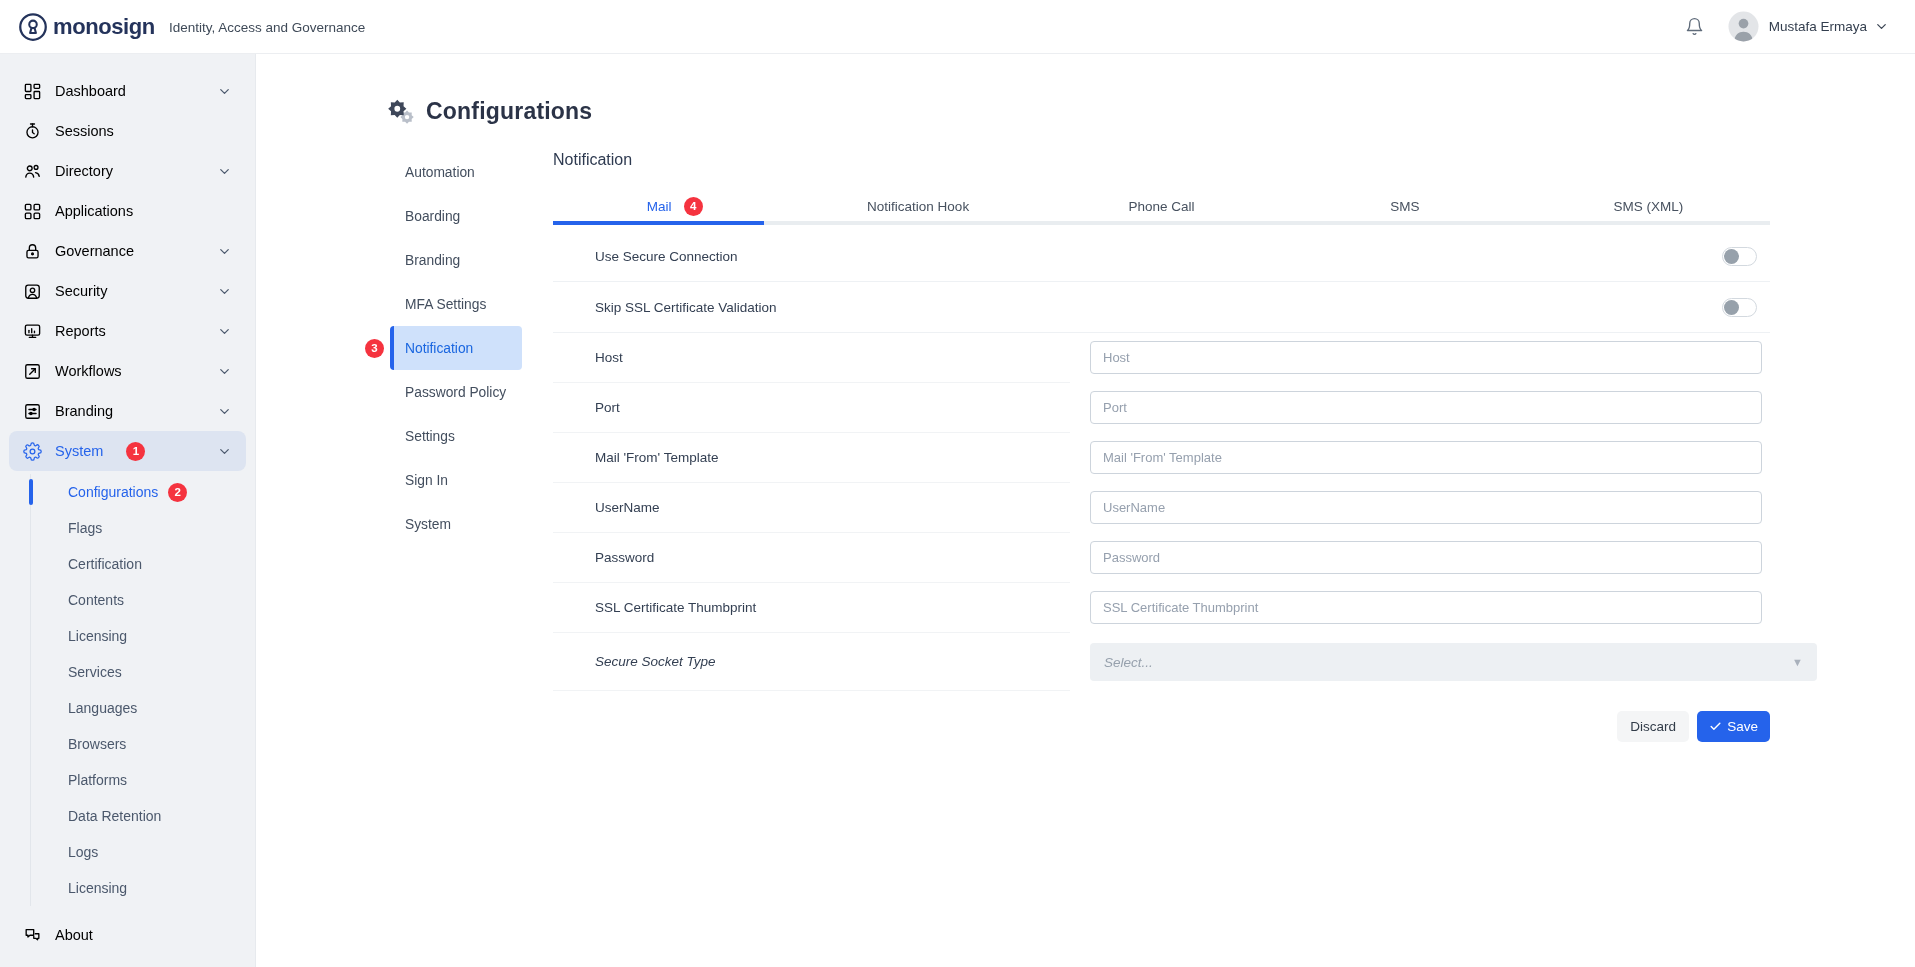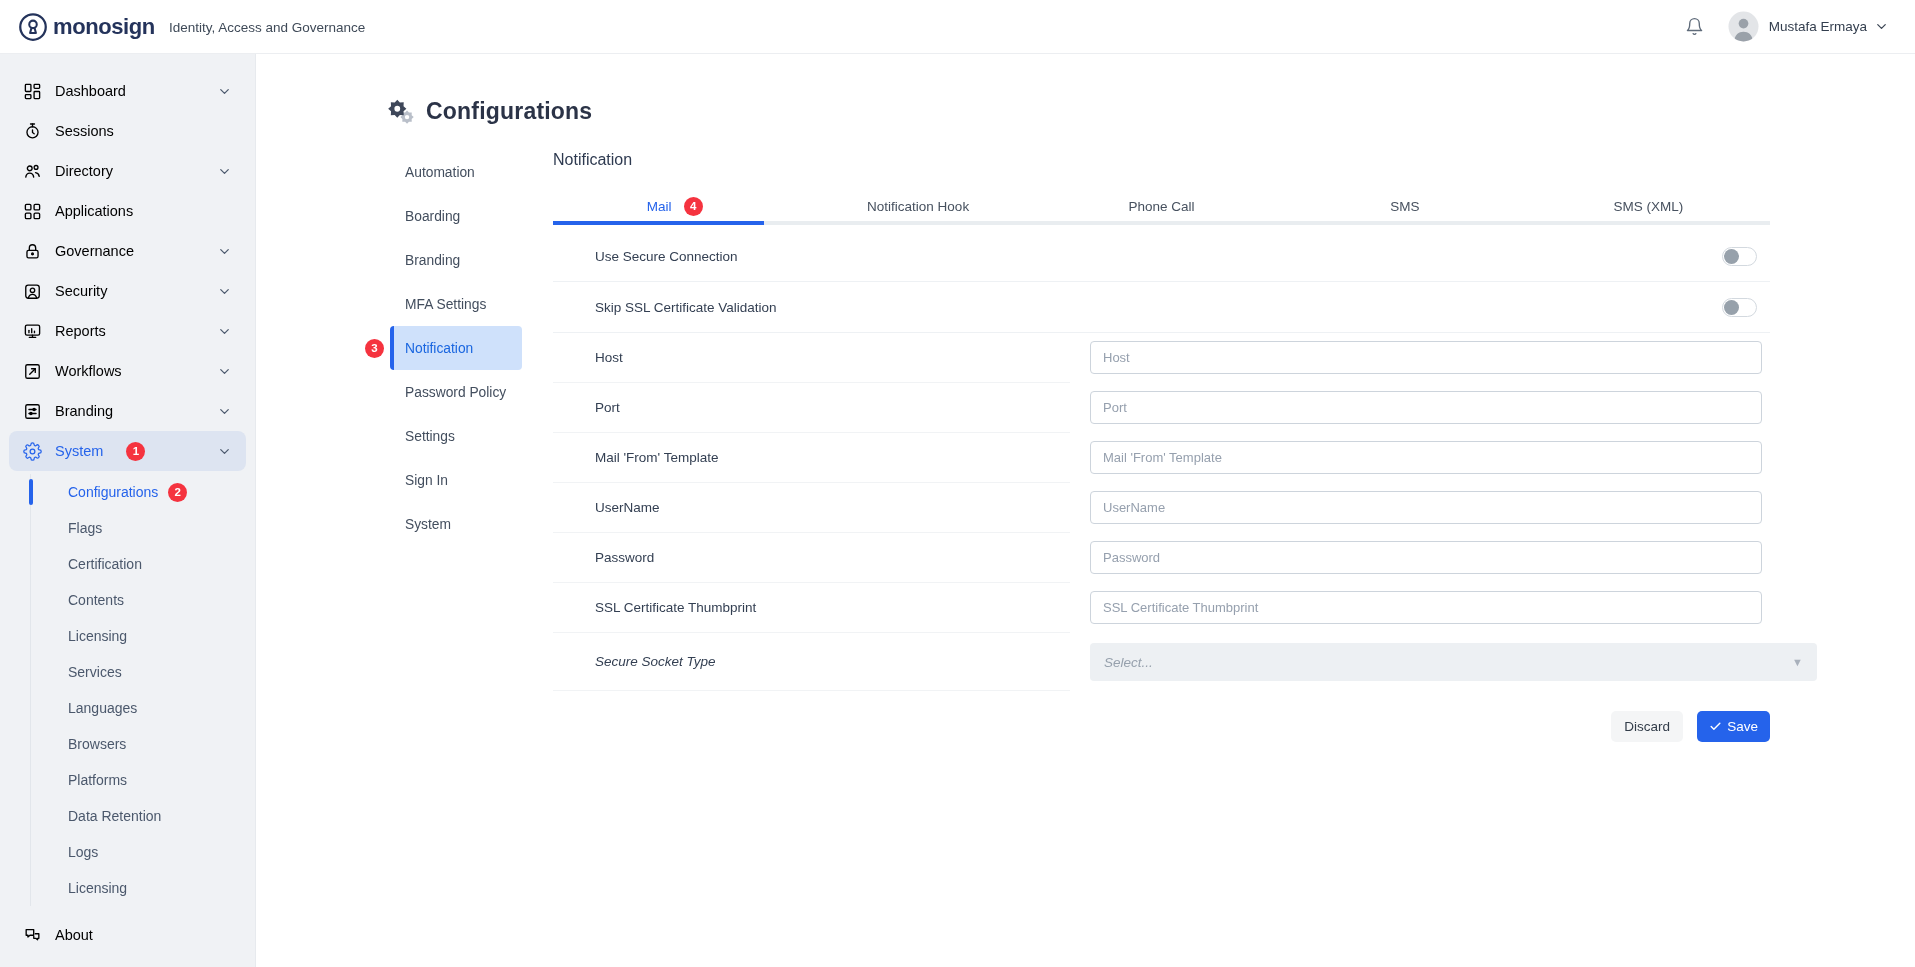--- a/index.html
+++ b/index.html
@@ -79,21 +79,21 @@
   .frow input::placeholder { color:#96a0ae; }
   .srow { position:relative; height:58px;font-style:italic; }
   .srow .flabel { position:absolute; left:0; top:0; height:100%; width:517px; display:flex;
     align-items:center; padding-left:42px; border-bottom:1px solid #f1f3f5; }
   .select-box { position:absolute; left:537px; top:10px; width:727px; height:38px; background:#edf0f3;
     border-radius:4px; display:flex; align-items:center; justify-content:space-between;
     padding:0 14px; cursor:pointer; }
   .select-box .sel-val { font-size:13.5px; color:#97a1ad; }
   .select-box .caret { font-size:11px; color:#a9b1bc; }
 
-  .actions { display:flex; justify-content:flex-end; gap:14px; margin-top:20px; }
+  .actions { display:flex; justify-content:flex-end; gap:8px; margin-top:20px; }
   .btn { height:31px; border:none; border-radius:5px; font-size:13.5px; cursor:pointer;
     font-family:"Liberation Sans", sans-serif; display:inline-flex; align-items:center; justify-content:center; }
   .btn-discard { width:72px; background:#f4f5f6; color:#323c49; }
   .btn-save { min-width:64px; padding:0 12px; background:#2563eb; color:#fff; gap:5px; }
   .btn-save .ck { width:13px; height:13px; }
 </style>
 </head>
 <body>
 
 <div class="header">

